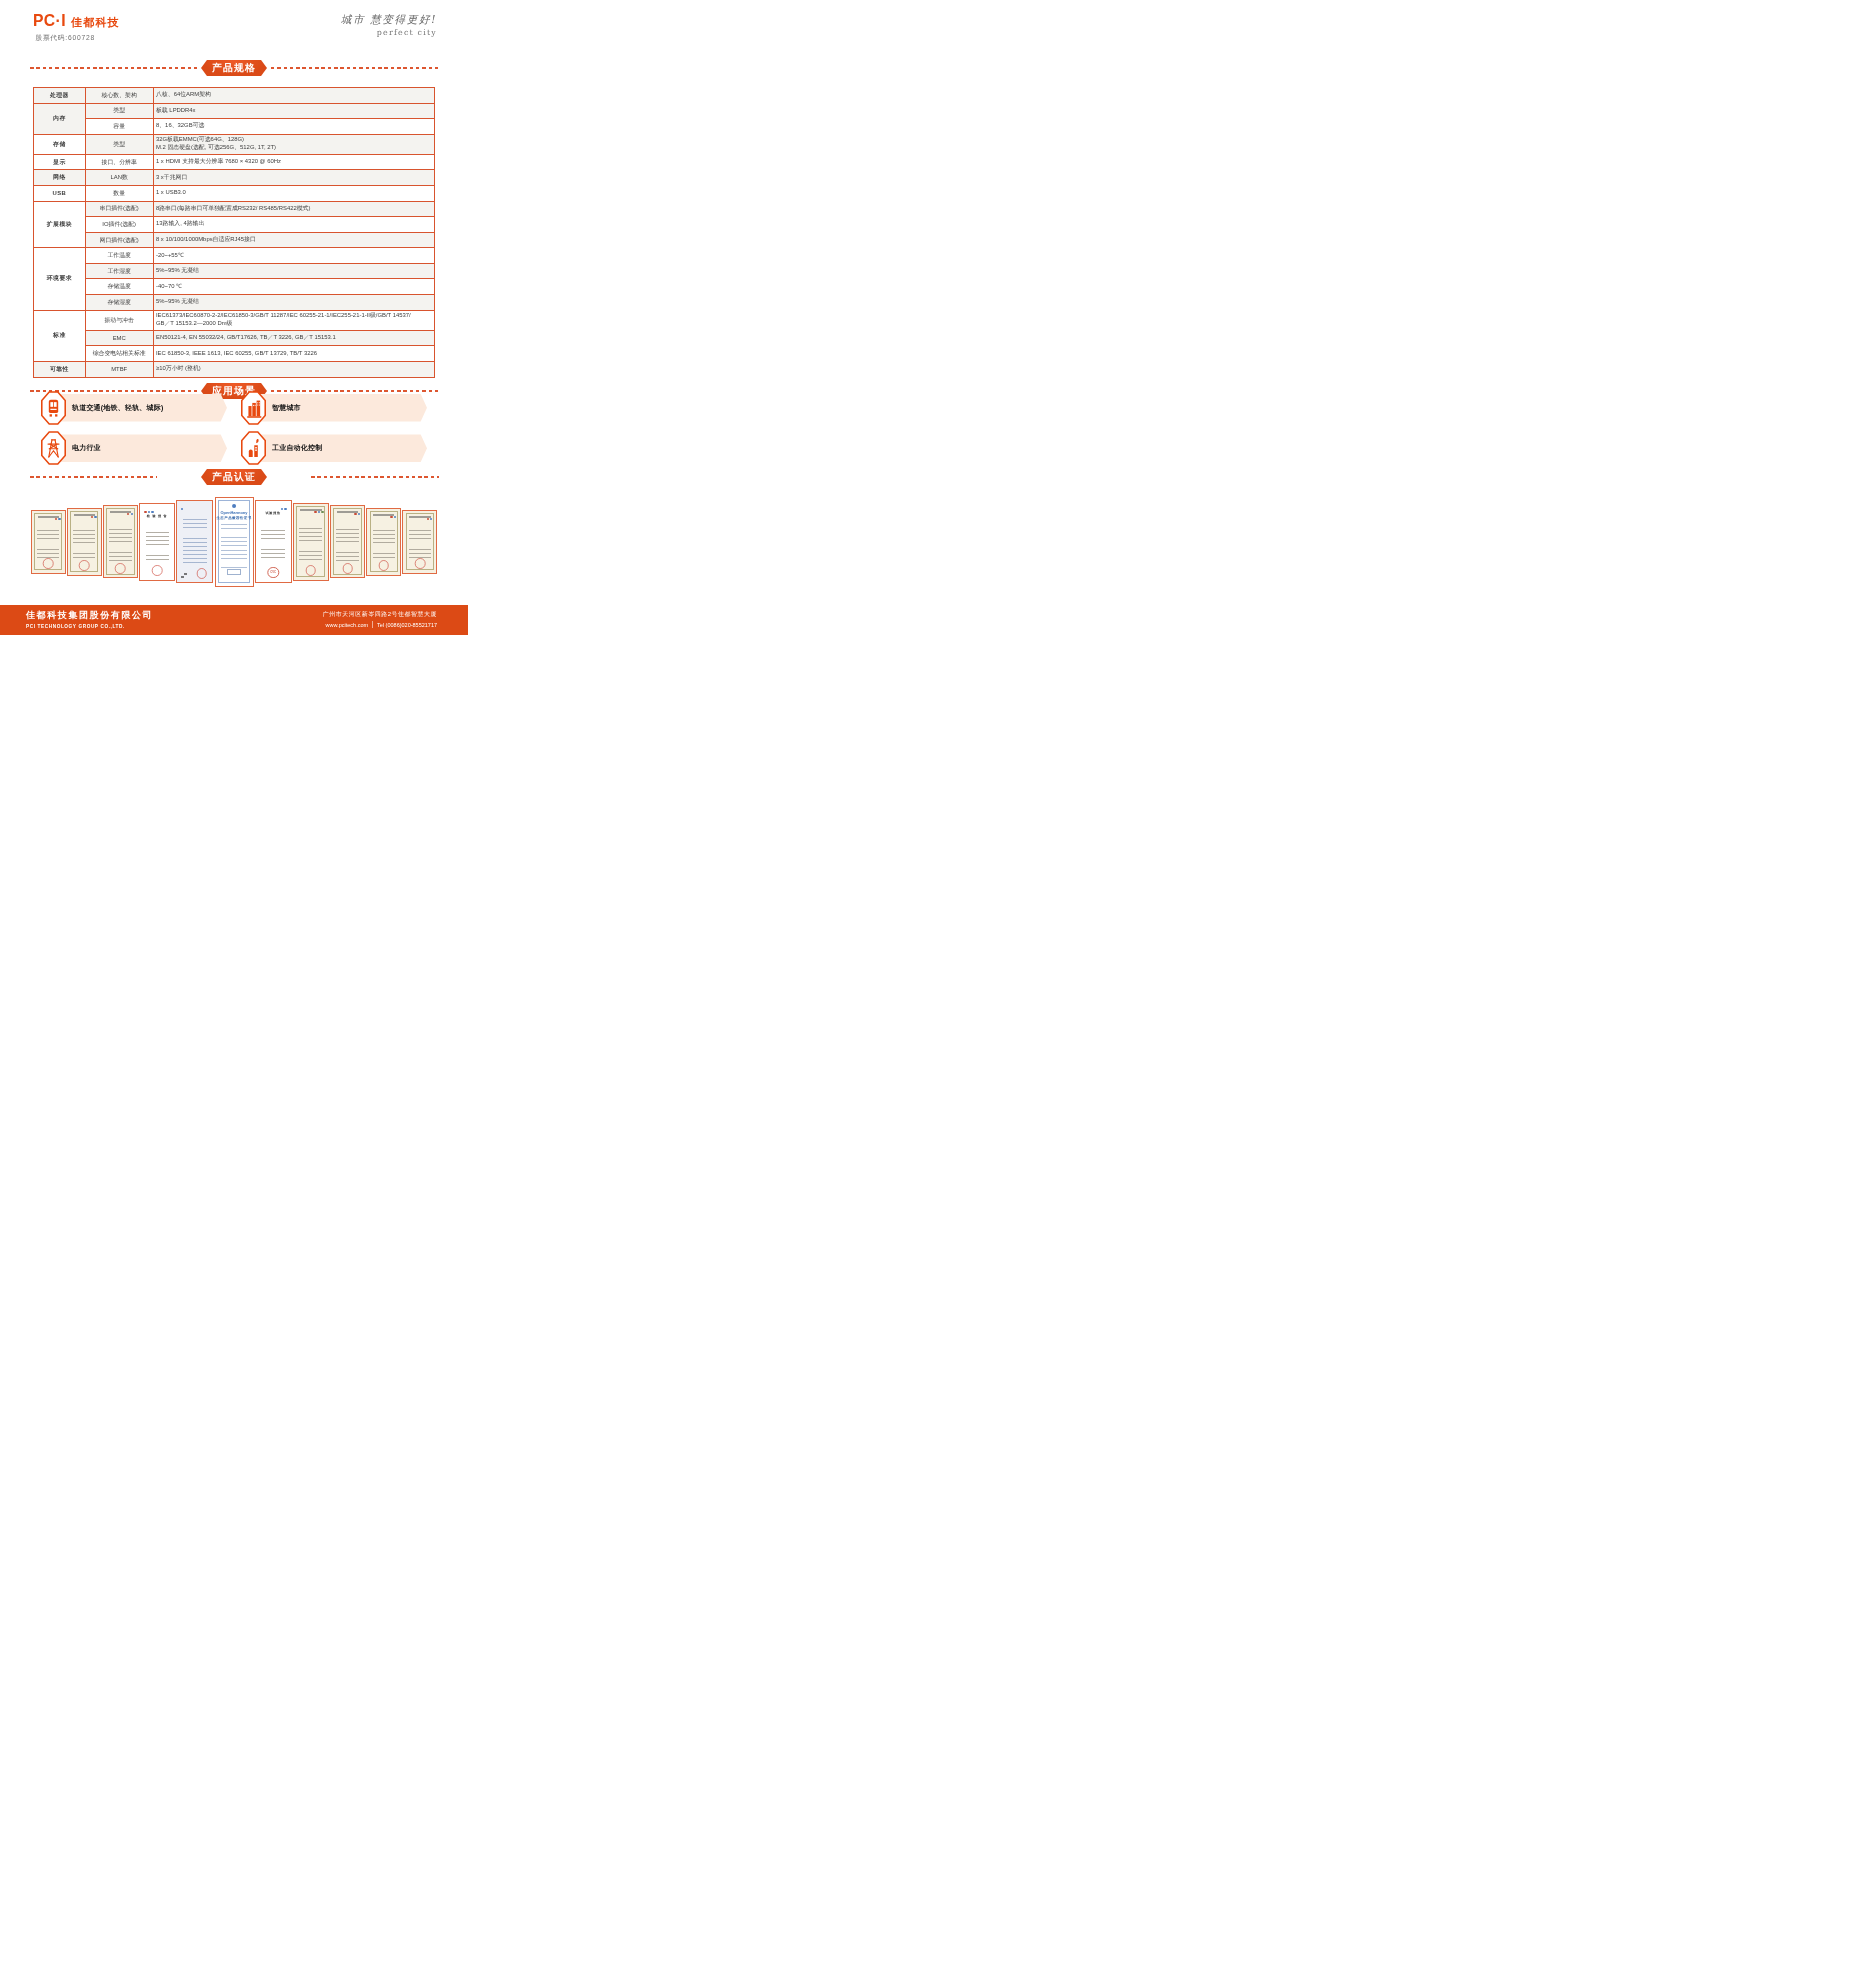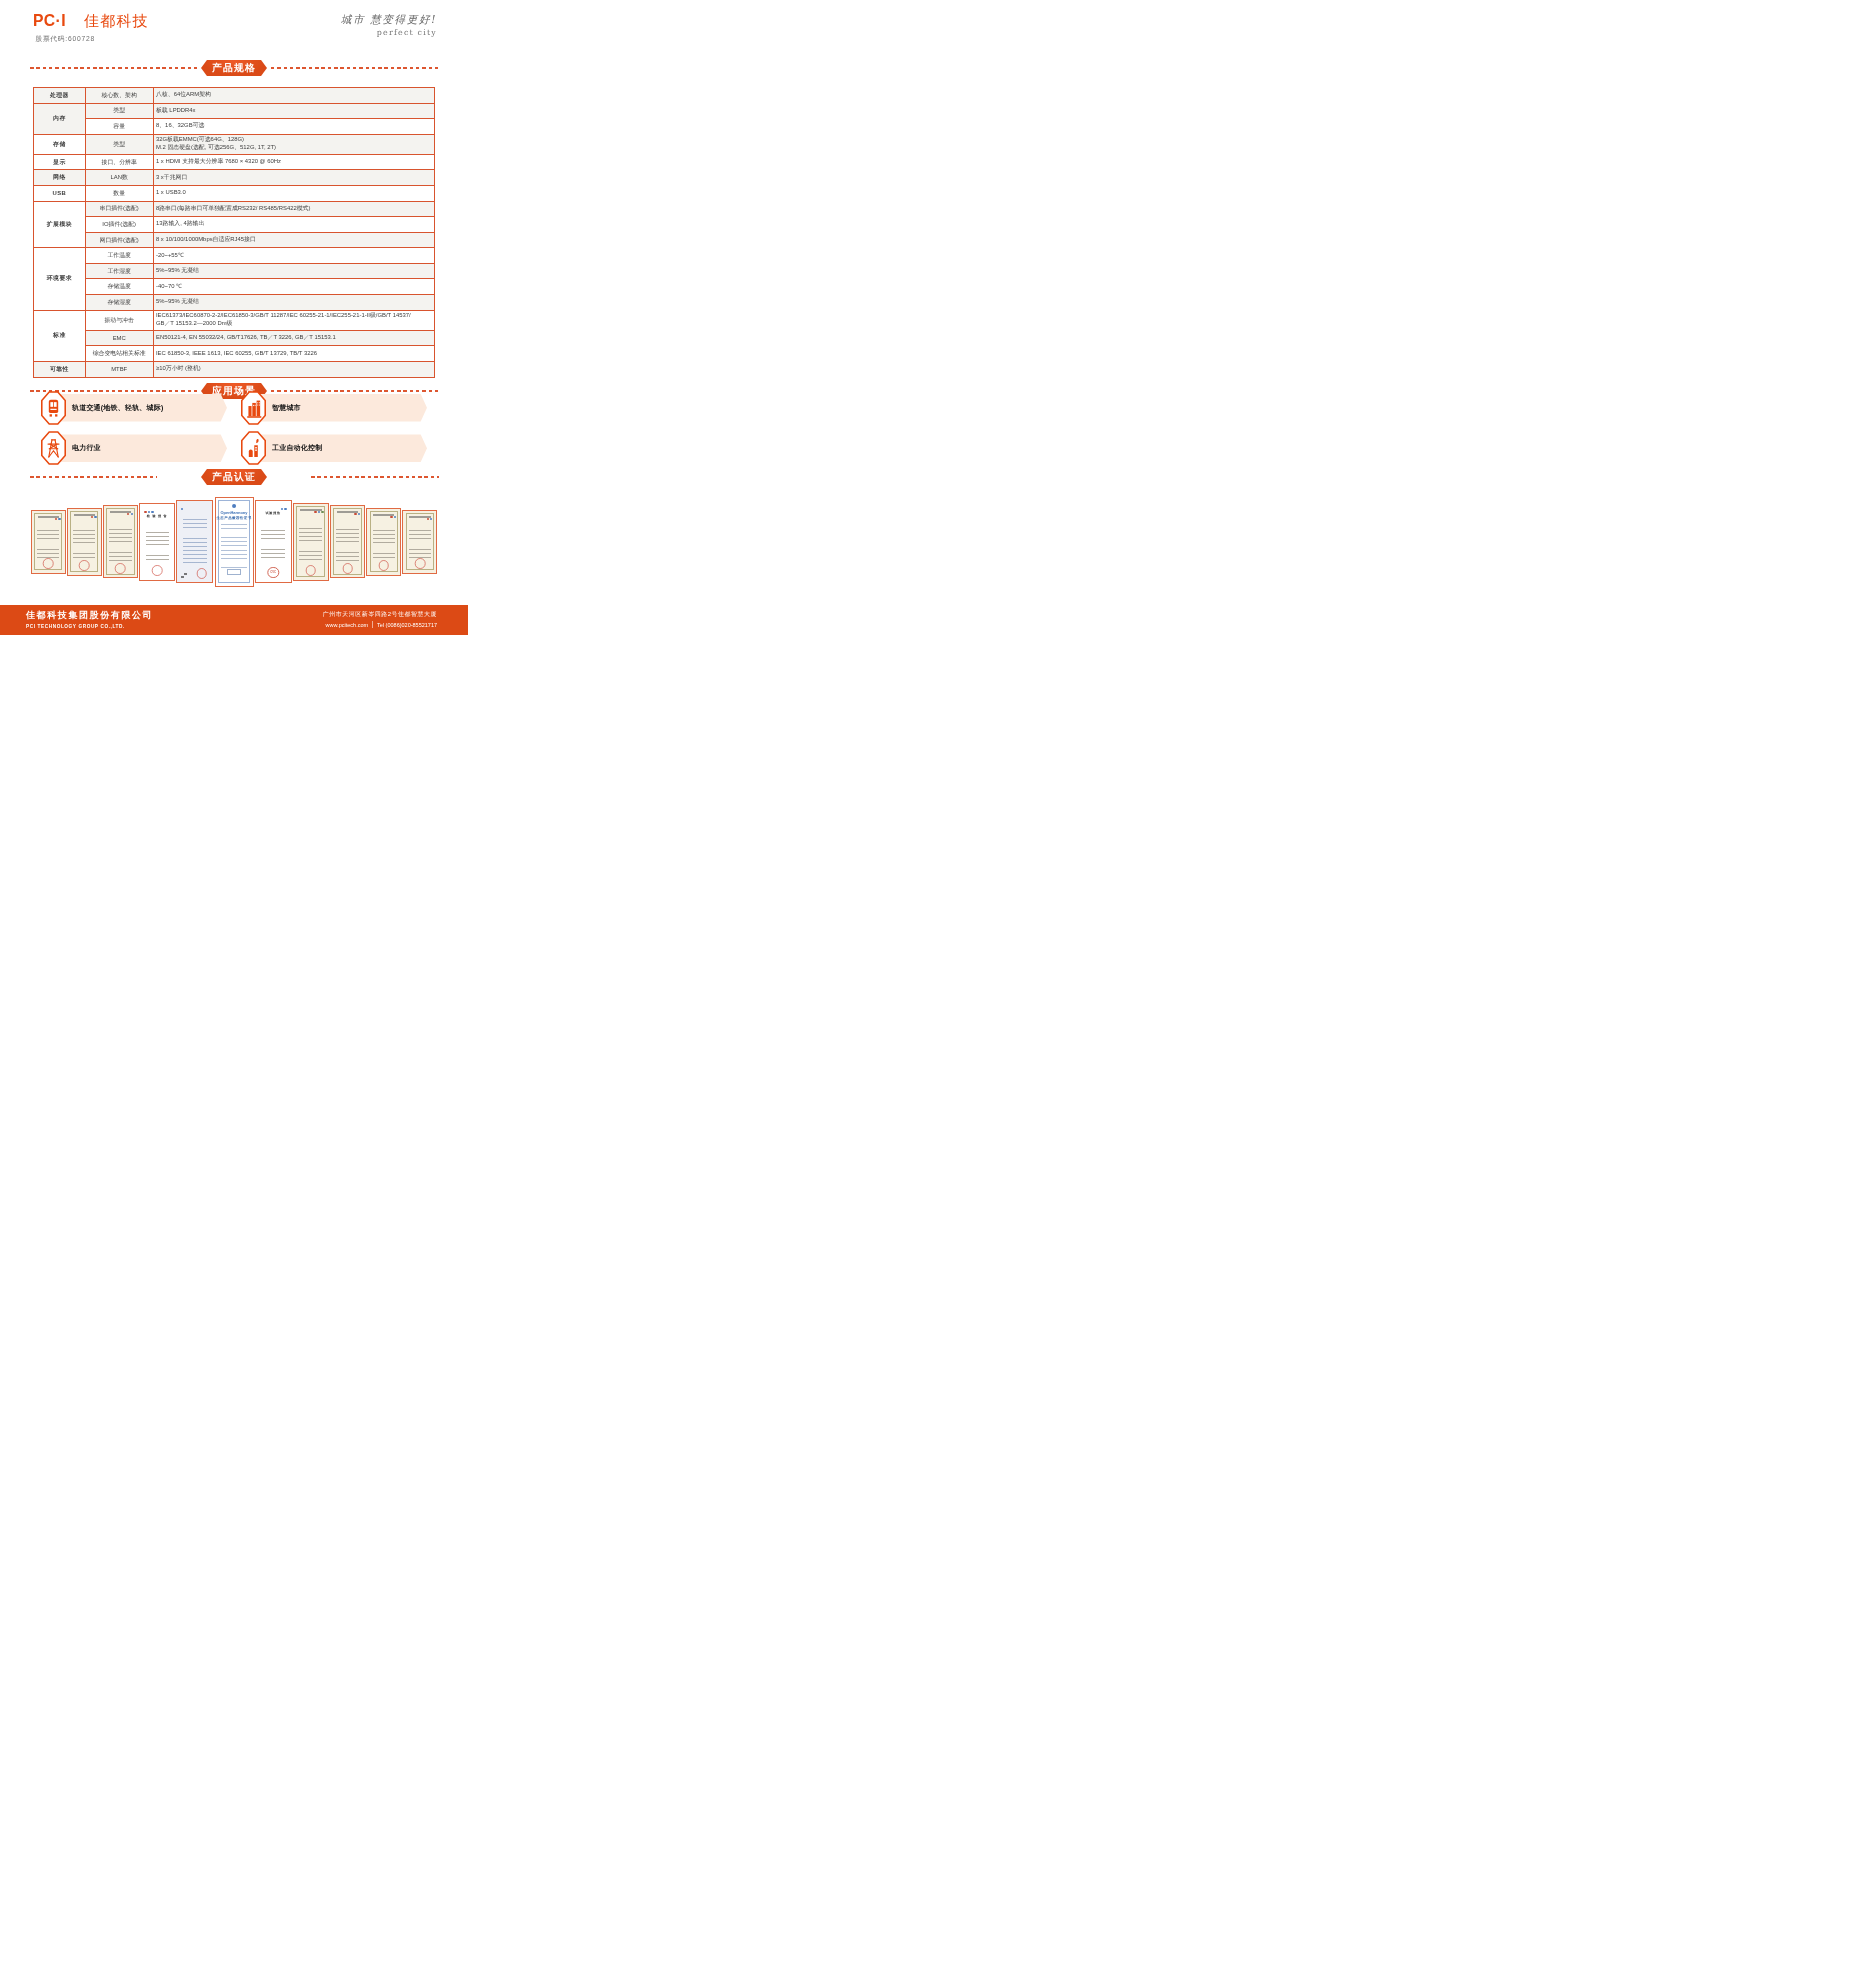--- a/index.html
+++ b/index.html
@@ -1,23 +1,23 @@
 <!DOCTYPE html>
 <html style="font-size:6.3px"><head>
 <meta charset="utf-8">
 <style>
   html,body{margin:0;padding:0;}
   body{width:468px;height:635px;position:relative;background:#ffffff;
        font-family:"Liberation Sans",sans-serif;overflow:hidden;}
 
   
   .header{position:absolute;top:11.8px;left:33px;}
-  .logo-row{display:flex;align-items:baseline;gap:18px;color:#e8490f;}
+  .logo-row{display:flex;align-items:baseline;gap:5px;color:#e8490f;}
   .logo-pci{font-size:15.7px;font-weight:900;letter-spacing:0.4px;}
-  .logo-name{font-size:15px;font-weight:400;letter-spacing:1.2px;}
+  .logo-name{font-size:11px;font-weight:700;letter-spacing:1.2px;}
   .stock{margin:3.9px 0 0 2.4px;color:#6e6e6e;font-size:6.7px;letter-spacing:0.8px;}
 
   .slogan{position:absolute;top:13.4px;right:31px;text-align:right;color:#676767;margin-left:32px;}
   .slogan-cn{font-family:"DejaVu Serif",serif;font-style:italic;font-size:10.6px;letter-spacing:1.6px;}
   .slogan-en{font-family:"DejaVu Serif",serif;font-size:7.9px;letter-spacing:1.2px;margin-top:0.8px;color:#737373;}
 
   
   .section-banner{position:absolute;left:29.5px;right:29.5px;display:flex;align-items:center;}
   .dash{flex:1;height:1.2px;background:repeating-linear-gradient(90deg,#dd5630 0 3.5px,transparent 3.5px 6.3px);}
   .hexbtn{width:66px;height:16px;margin:0 3.9px;

